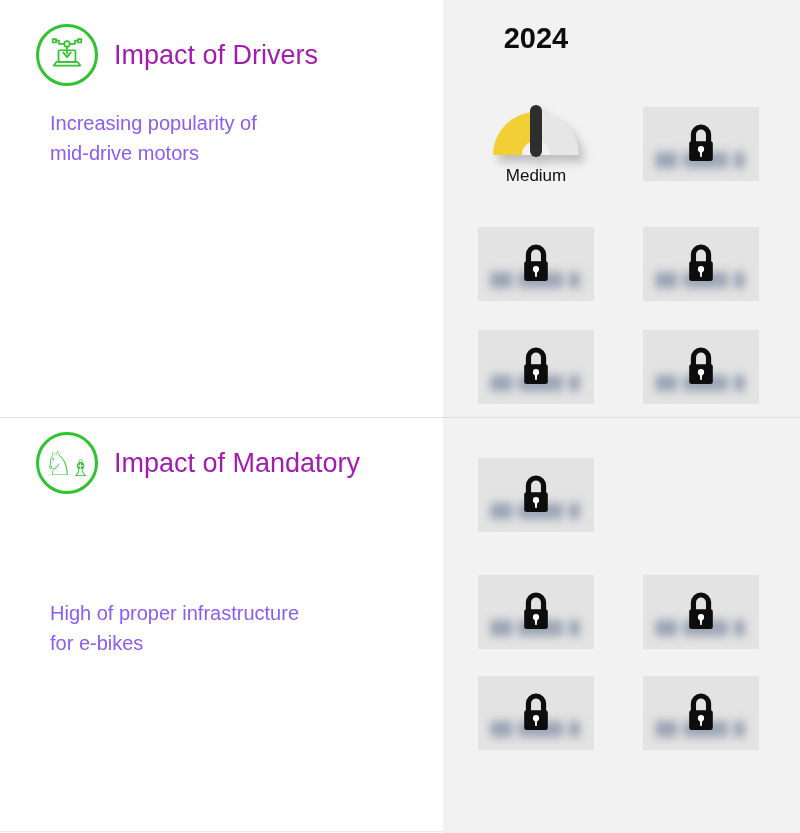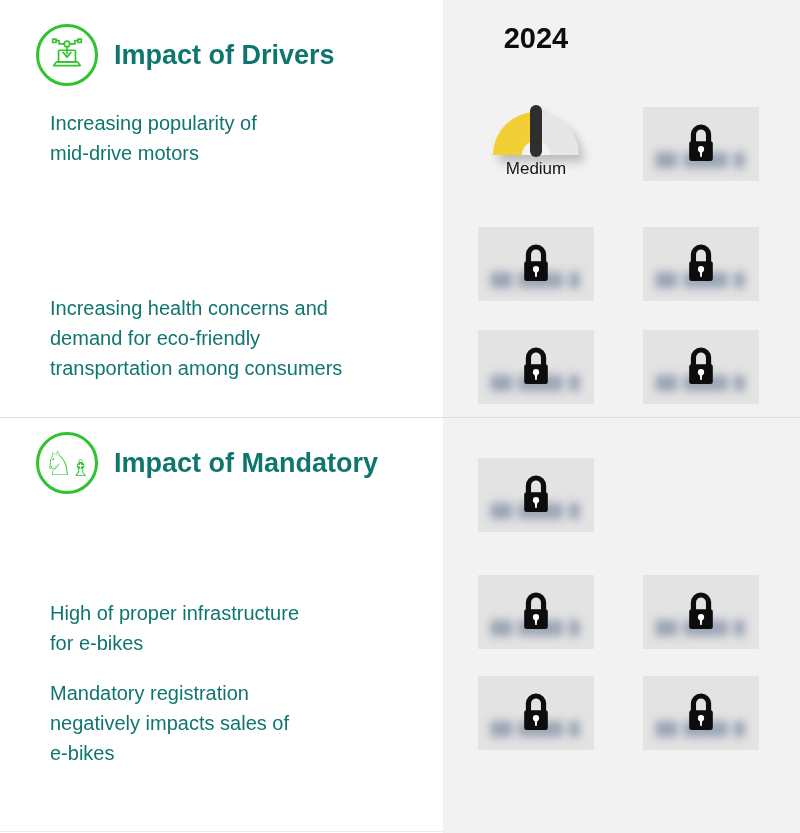--- a/index.html
+++ b/index.html
@@ -14,28 +14,28 @@
   
   .year{position:absolute;top:22px;width:116px;text-align:center;
         font-size:29px;font-weight:700;color:#0d0d0d;}
   .col-a{left:478px}.col-b{left:643px}
 
   
   .sec-hdr{position:absolute;left:36px;display:flex;align-items:center;gap:16px;}
   .hdr-drivers{top:24px}.hdr-challenges{top:432px}
   .icon-circle{width:62px;height:62px;border:3px solid #2fc42f;border-radius:50%;
                display:flex;align-items:center;justify-content:center;box-sizing:border-box;flex:0 0 auto;}
-  .sec-title{font-size:27px;font-weight:700;color:#0f766e;}
+  .sec-title{font-size:27px;font-weight:400;color:#a21caf;}
   .chess-wrap{display:flex;align-items:flex-end;color:#2fc42f;line-height:1;}
   .chess-knight{font-size:33px;font-family:"DejaVu Sans",sans-serif;}
   .chess-bishop{font-size:23px;margin-left:-3px;font-family:"DejaVu Sans",sans-serif;}
 
   
   .item{position:absolute;left:50px;width:386px;font-size:20px;font-weight:500;
-        line-height:30px;color:#0f766e;white-space:pre-line;}
+        line-height:30px;color:#8b5cf6;white-space:pre-line;}
   .it-1{top:108px}.it-2{top:188px}.it-3{top:293px}
   .it-4{top:518px}.it-5{top:598px}.it-6{top:678px}
 
   
   .cell{position:absolute;width:116px;height:74px;background:#e3e3e3;
         display:flex;align-items:center;justify-content:center;}
   .row-1{top:107px}.row-2{top:227px}.row-3{top:330px}
   .row-4{top:458px}.row-5{top:575px}.row-6{top:676px}
   .blur-text{position:absolute;left:0;right:0;bottom:14px;text-align:center;
              color:#8a96aa;font-size:13px;font-weight:700;letter-spacing:2px;
@@ -51,21 +51,21 @@
   .arc{position:absolute;left:0;top:0;width:86px;height:43px;
        border-radius:86px 86px 0 0;overflow:hidden;}
   .arc-medium{background:conic-gradient(from 270deg at 50% 100%,#f2cf35 0deg 90deg,#e6e6e6 90deg 180deg);}
   .arc-high{background:#57d457;}
   .hole{position:absolute;left:50%;bottom:-14px;width:28px;height:28px;border-radius:50%;
         transform:translateX(-50%);background:#f2f2f2;}
   .needle-up{position:absolute;left:50%;top:-7px;width:12px;height:52px;border-radius:7px;
              transform:translateX(-50%);background:#2e2e2e;z-index:3;}
   .needle-right{position:absolute;left:40px;top:32px;width:56px;height:13px;border-radius:7px;
                 transform:rotate(-9deg);background:#3a3a3a;z-index:3;}
-  .gauge-label{margin-top:4px;font-size:17px;font-weight:500;color:#111;}
+  .gauge-label{margin-top:11px;font-size:17px;font-weight:500;color:#111;}
 </style>
 </head>
 <body>
 
 <div class="canvas">
 
   <div class="right-panel"></div>
   <div class="divider"></div>
   <div class="left-bottom-line"></div>
 
@@ -93,29 +93,23 @@
       <span class="chess-wrap">
         <span class="chess-knight">♘</span>
         <span class="chess-bishop">♗</span>
       </span>
     </span>
     <span class="sec-title">Impact of Mandatory</span>
   </div>
 
   <div class="item it-1">Increasing popularity of
 mid-drive motors</div>
-  <div class="item it-3">Increasing health concerns and
-demand for eco-friendly
-transportation among consumers</div>
 
   <div class="item it-5">High of proper infrastructure
 for e-bikes</div>
-  <div class="item it-6">Mandatory registration
-negatively impacts sales of
-e-bikes</div>
 
   <div class="gauge-wrap gw-medium">
     <div class="gauge-body">
       <div class="arc arc-medium">
         <div class="hole"></div>
       </div>
       <div class="needle-up"></div>
     </div>
     <div class="gauge-label">Medium</div>
   </div>

